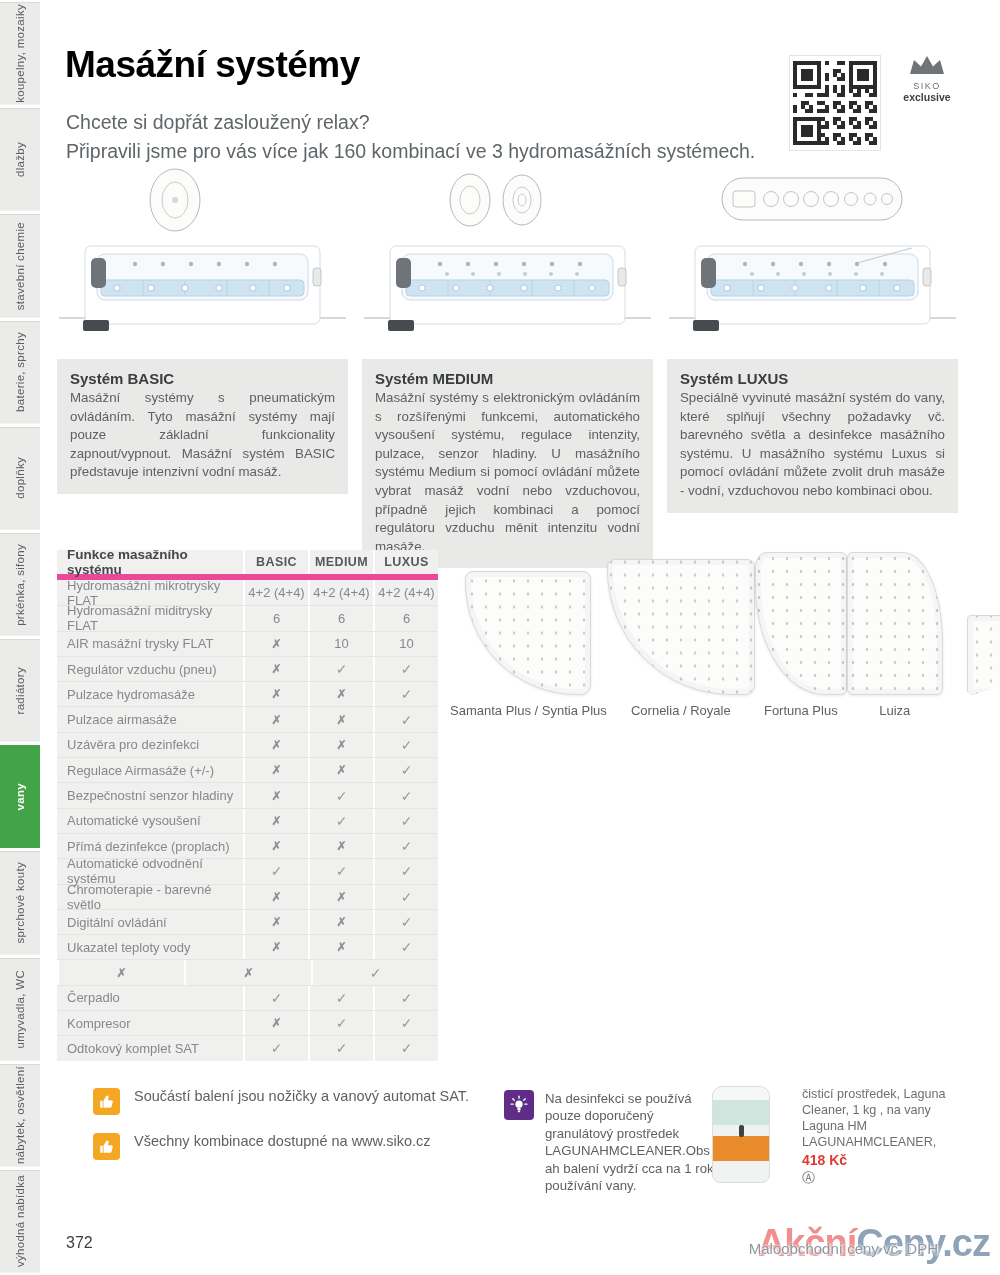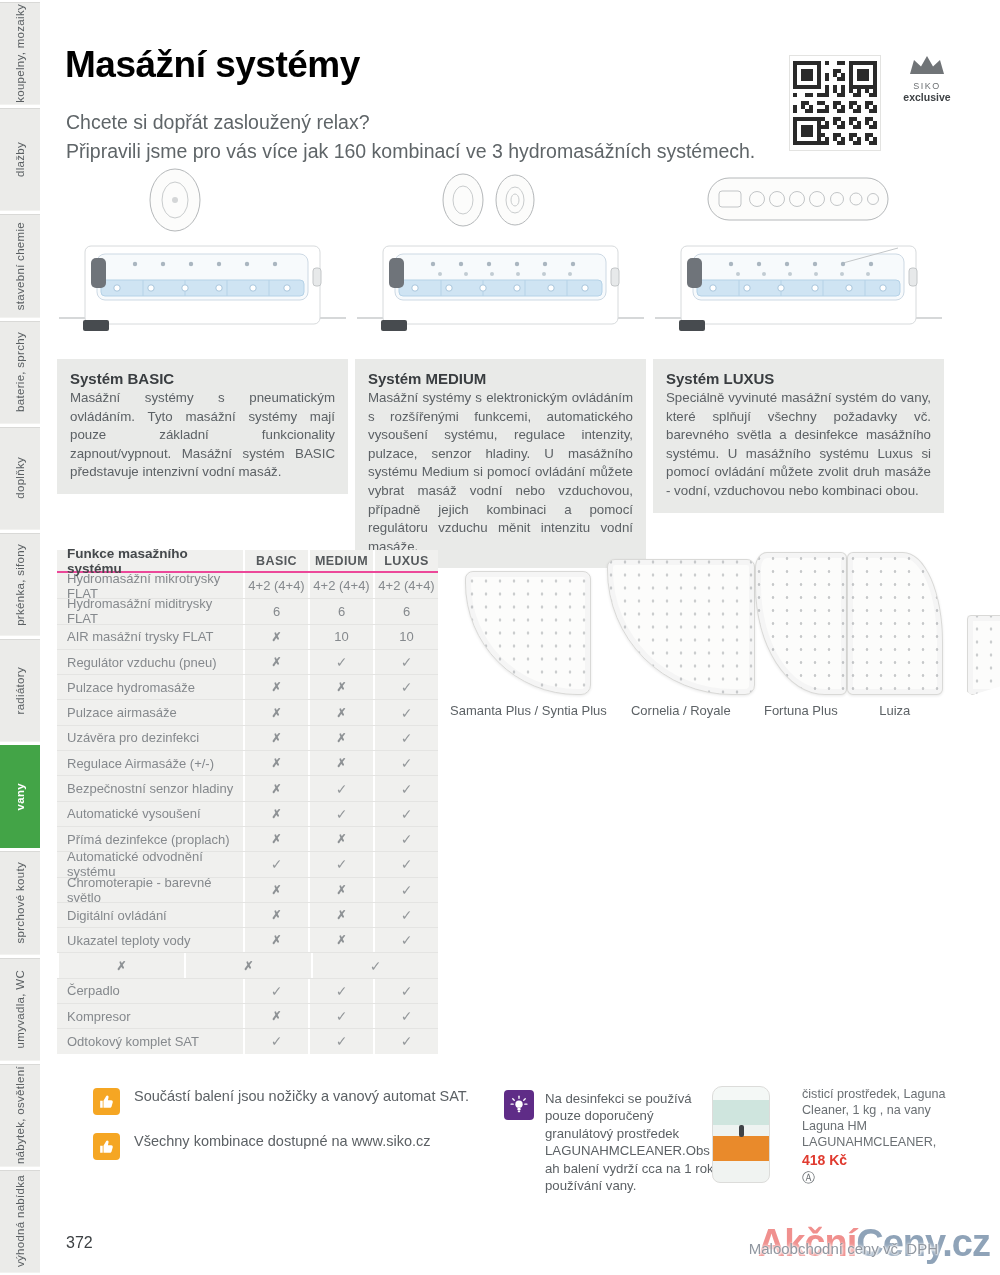--- a/index.html
+++ b/index.html
@@ -45,39 +45,39 @@
     background:#fff; border:1px solid #e3e3e1;
     display:flex; align-items:center; justify-content:center;
   }
   .siko-badge { position:absolute; left:896px; top:53px; width:62px; text-align:center; }
   .siko-badge .brand { display:block; font-size:9px; letter-spacing:1.5px; color:#6d7174; margin-top:2px; }
   .siko-badge .tag   { display:block; font-size:10.5px; font-weight:bold; color:#3e4245; }
 
   
   .systems-row {
     position:absolute; left:57px; top:168px; width:893px;
-    display:flex; gap:7px;
+    display:flex; gap:14px;
   }
   .sys-card { width:291px; }
   .sys-illustration { display:block; }
   .sys-desc {
     background:#e9eae8; padding:11px 13px 12px 13px; margin-top:6px;
   }
   .sys-card:nth-child(1) .sys-desc { min-height:132px; }
   .sys-card:nth-child(2) .sys-desc { min-height:177px; }
   .sys-card:nth-child(3) .sys-desc { min-height:152px; }
   .sys-desc h3 { font-size:15px; color:#393d40; margin-bottom:2px; }
   .sys-desc p  { font-size:13.3px; color:#5c6165; line-height:1.4; text-align:justify; }
 
   
   .feature-table {
     position:absolute; left:57px; top:550px; width:381px;
     background:#f0f0ee; font-size:13px;
   }
-  .t-head { display:flex; align-items:center; height:23px; border-bottom:2px solid #ec4899; }
+  .t-head { display:flex; align-items:center; height:30px; border-bottom:6px solid #ec4899; }
   .t-head .t-feature { font-weight:bold; color:#44484b; font-size:13.5px; }
   .t-head .t-val { font-weight:bold; color:#55595c; font-size:12.5px; letter-spacing:.4px; }
   .t-row { display:flex; align-items:center; height:25.3px; border-top:1px solid #e4e4e2; }
   .t-row:first-child { border-top:none; }
   .t-feature { width:186px; padding-left:10px; color:#85898d; }
   .t-val { flex:1; text-align:center; border-left:2px solid #ffffff; align-self:stretch;
            display:flex; align-items:center; justify-content:center; color:#85898d; }
   .val-cross { font-weight:bold; color:#8e9295; font-size:12px; }
   .val-check { color:#94989b; font-size:14px; }
 

